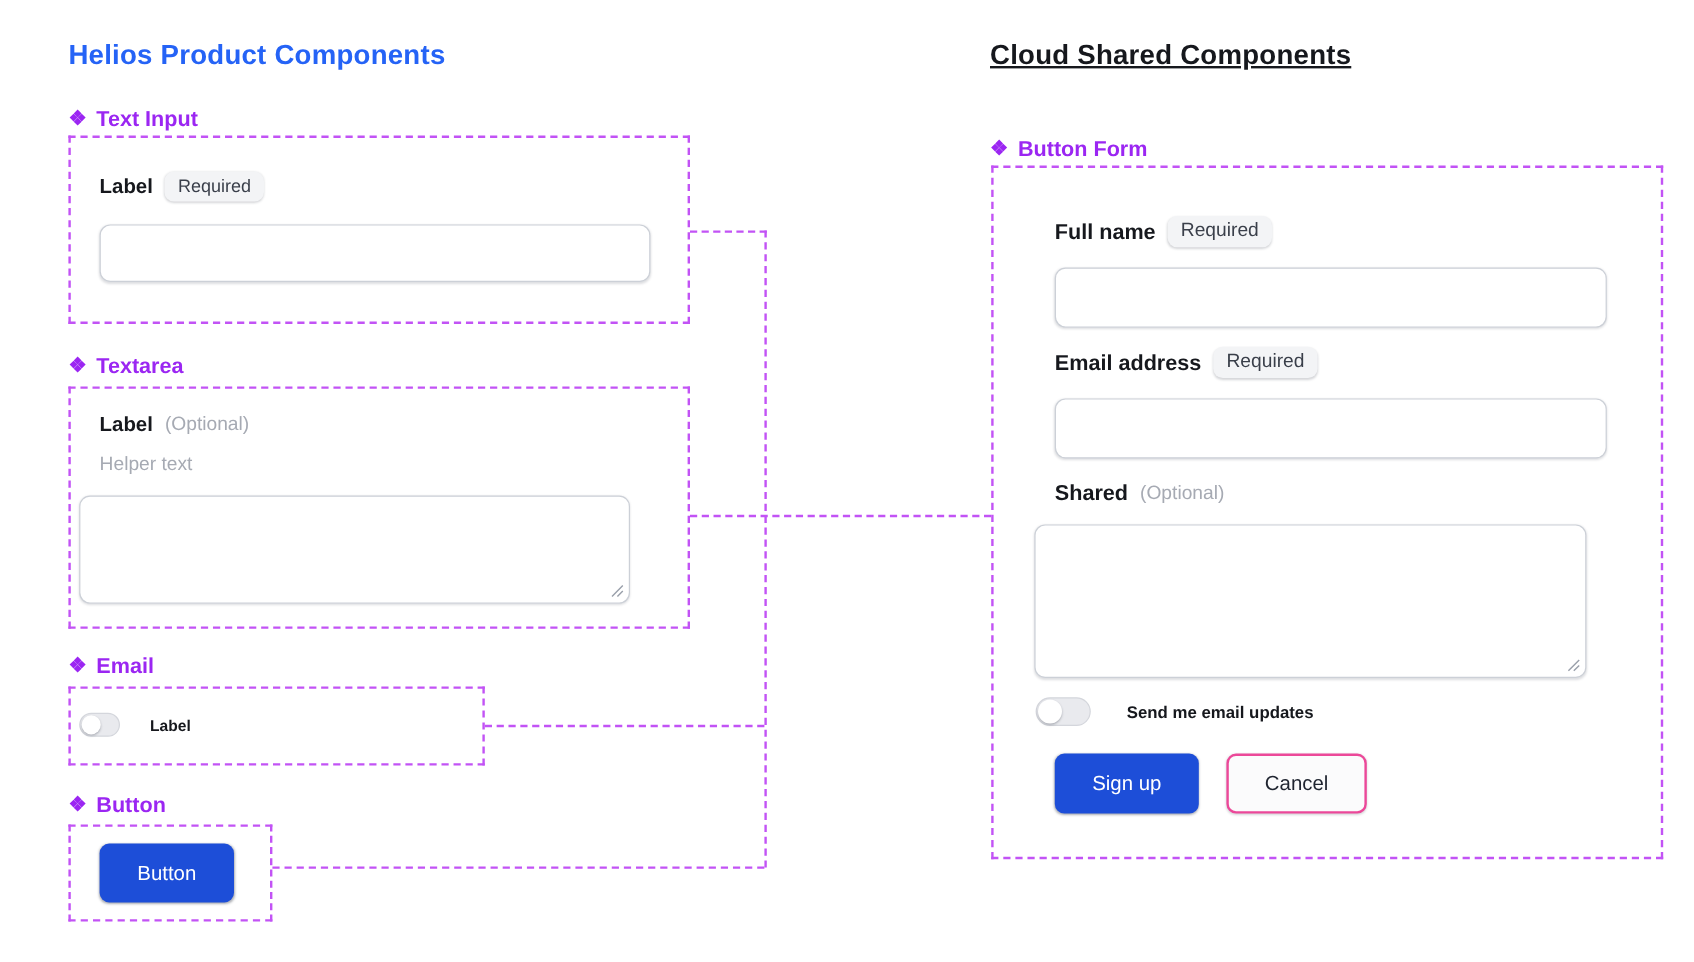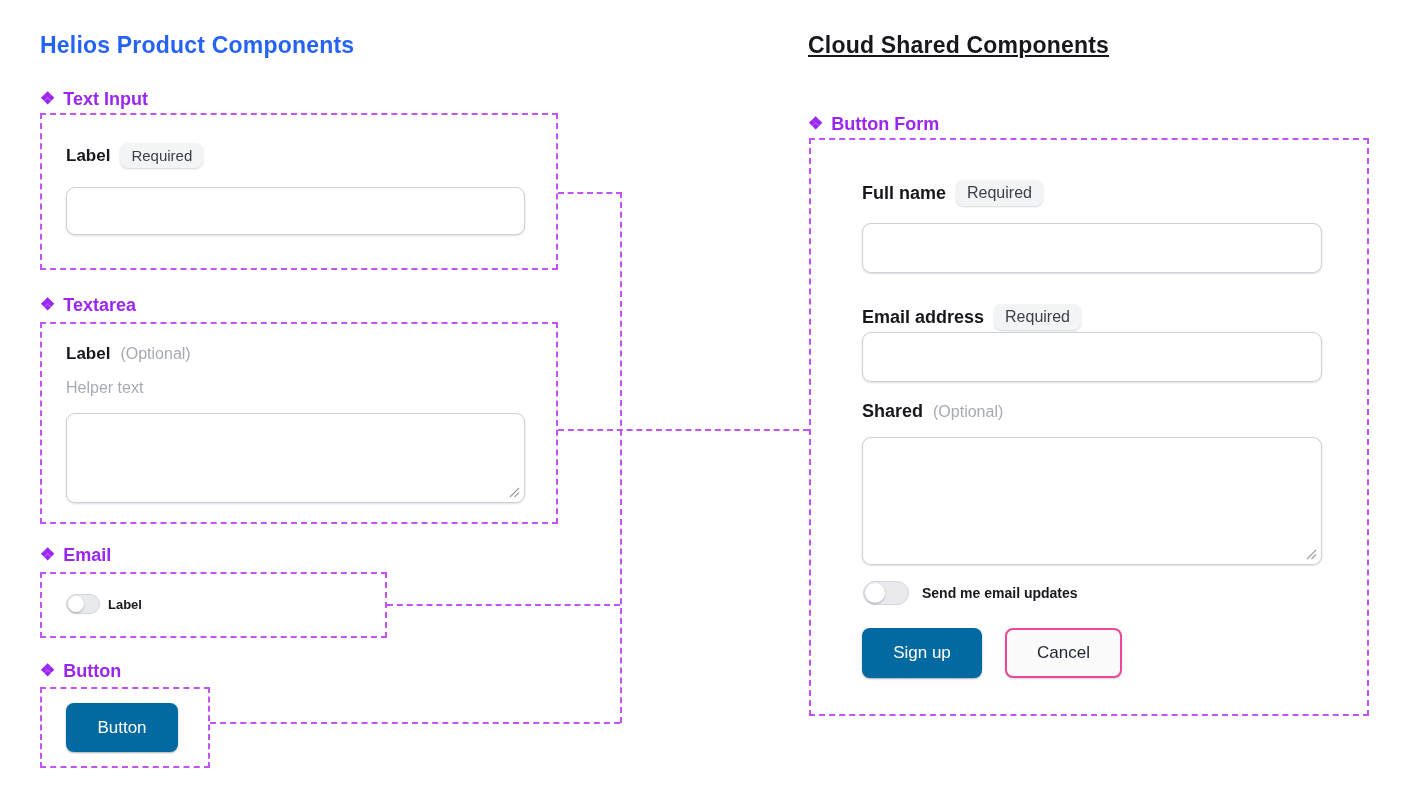--- a/index.html
+++ b/index.html
@@ -5,21 +5,21 @@
   * { margin:0; padding:0; box-sizing:border-box; }
   html,body { background:#ffffff; }
   .canvas {
     position:relative;
     width:1412px; height:802px;
     background:#ffffff;
     overflow:hidden;
     font-family:"Liberation Sans", sans-serif;
     color:#16181d;
   }
-  .abs { position:absolute; }
+  .abs { position:absolute;margin-left:17px; }
 
   
   .page-title { font-size:23px; font-weight:700; letter-spacing:.2px; }
   .title-blue { color:#2563f6; }
   .title-dark { color:#16181d;text-decoration:underline; }
 
   
   .sec-header {
     display:flex; align-items:center; gap:8px;
     font-size:18px; font-weight:700; color:#9b26f2;
@@ -81,21 +81,21 @@
   .toggle-label-lg { font-size:14px; font-weight:700; line-height:24px; }
 
   
   .btn {
     display:flex; align-items:center; justify-content:center;
     border-radius:8px; cursor:pointer; border:none;
     font-family:"Liberation Sans", sans-serif;
     font-size:17px; font-weight:500;
   }
   .btn-primary {
-    background:#0369a1; color:#ffffff;
+    background:#1d4ed8; color:#ffffff;
     box-shadow:0 1px 2px rgba(16,24,40,.35);
   }
   .btn-secondary {
     background:#fbfbfc; color:#1f2430;
     border:2px solid #ec4899;
     box-shadow:0 1px 2px rgba(16,24,40,.18);
   }
 </style>
 </head>
 <body>
@@ -162,21 +162,21 @@
     <span>Button Form</span>
   </div>
   <div class="abs dashed-box" style="left:809px; top:138px; width:560px; height:578px;"></div>
 
   <div class="abs label-row" style="left:862px; top:180px;align-items:center;">
     <span class="field-label-lg">Full name</span>
     <span class="badge badge-lg">Required</span>
   </div>
   <input type="text" class="abs text-input" style="left: 862px; top: 223px; width: 460px; height: 50px;">
 
-  <div class="abs label-row" style="left:862px; top:304px;text-align:center;">
+  <div class="abs label-row" style="left:862px; top:289px;text-align:center;">
     <span class="field-label-lg">Email address</span>
     <span class="badge badge-lg">Required</span>
   </div>
   <input type="text" class="abs text-input" style="left: 862px; top: 332px; width: 460px; height: 50px;">
 
   <div class="abs label-row" style="left:862px; top:401px;">
     <span class="field-label-lg">Shared</span>
     <span class="optional">(Optional)</span>
   </div>
   <div class="textarea-wrap" style="left:862px; top:437px; width:460px; height:128px;">

